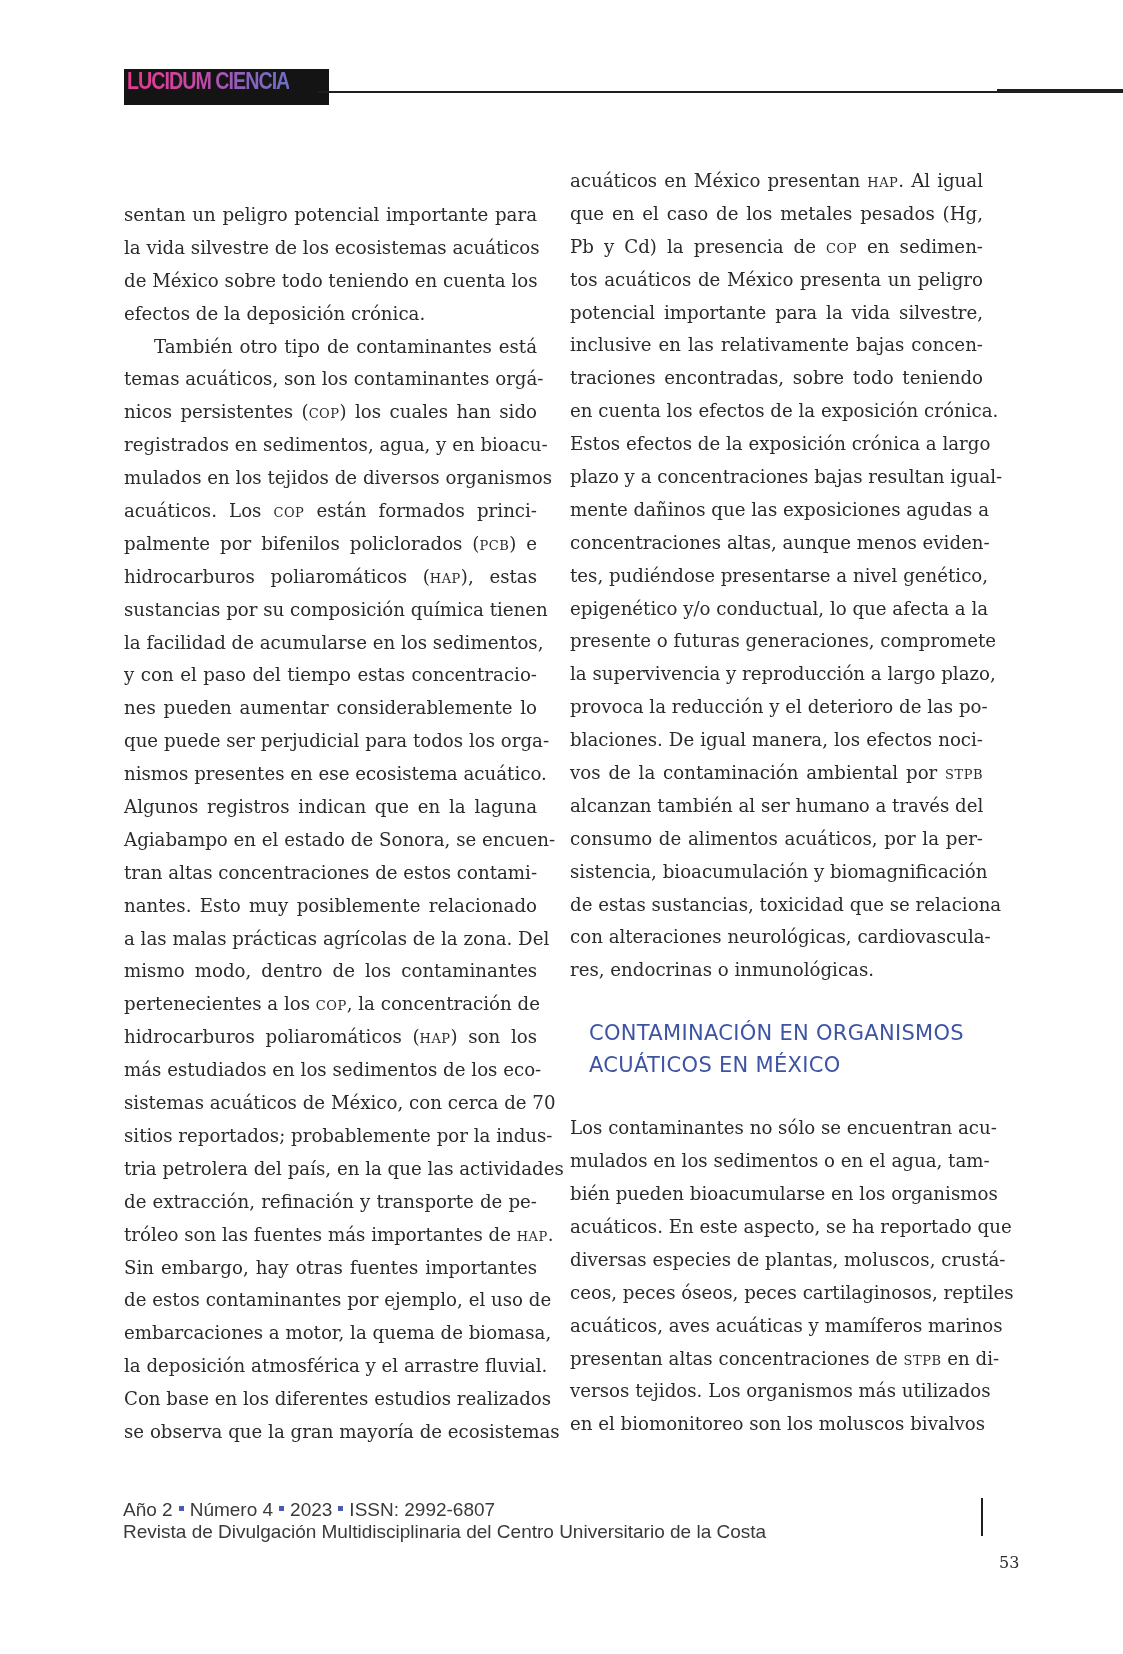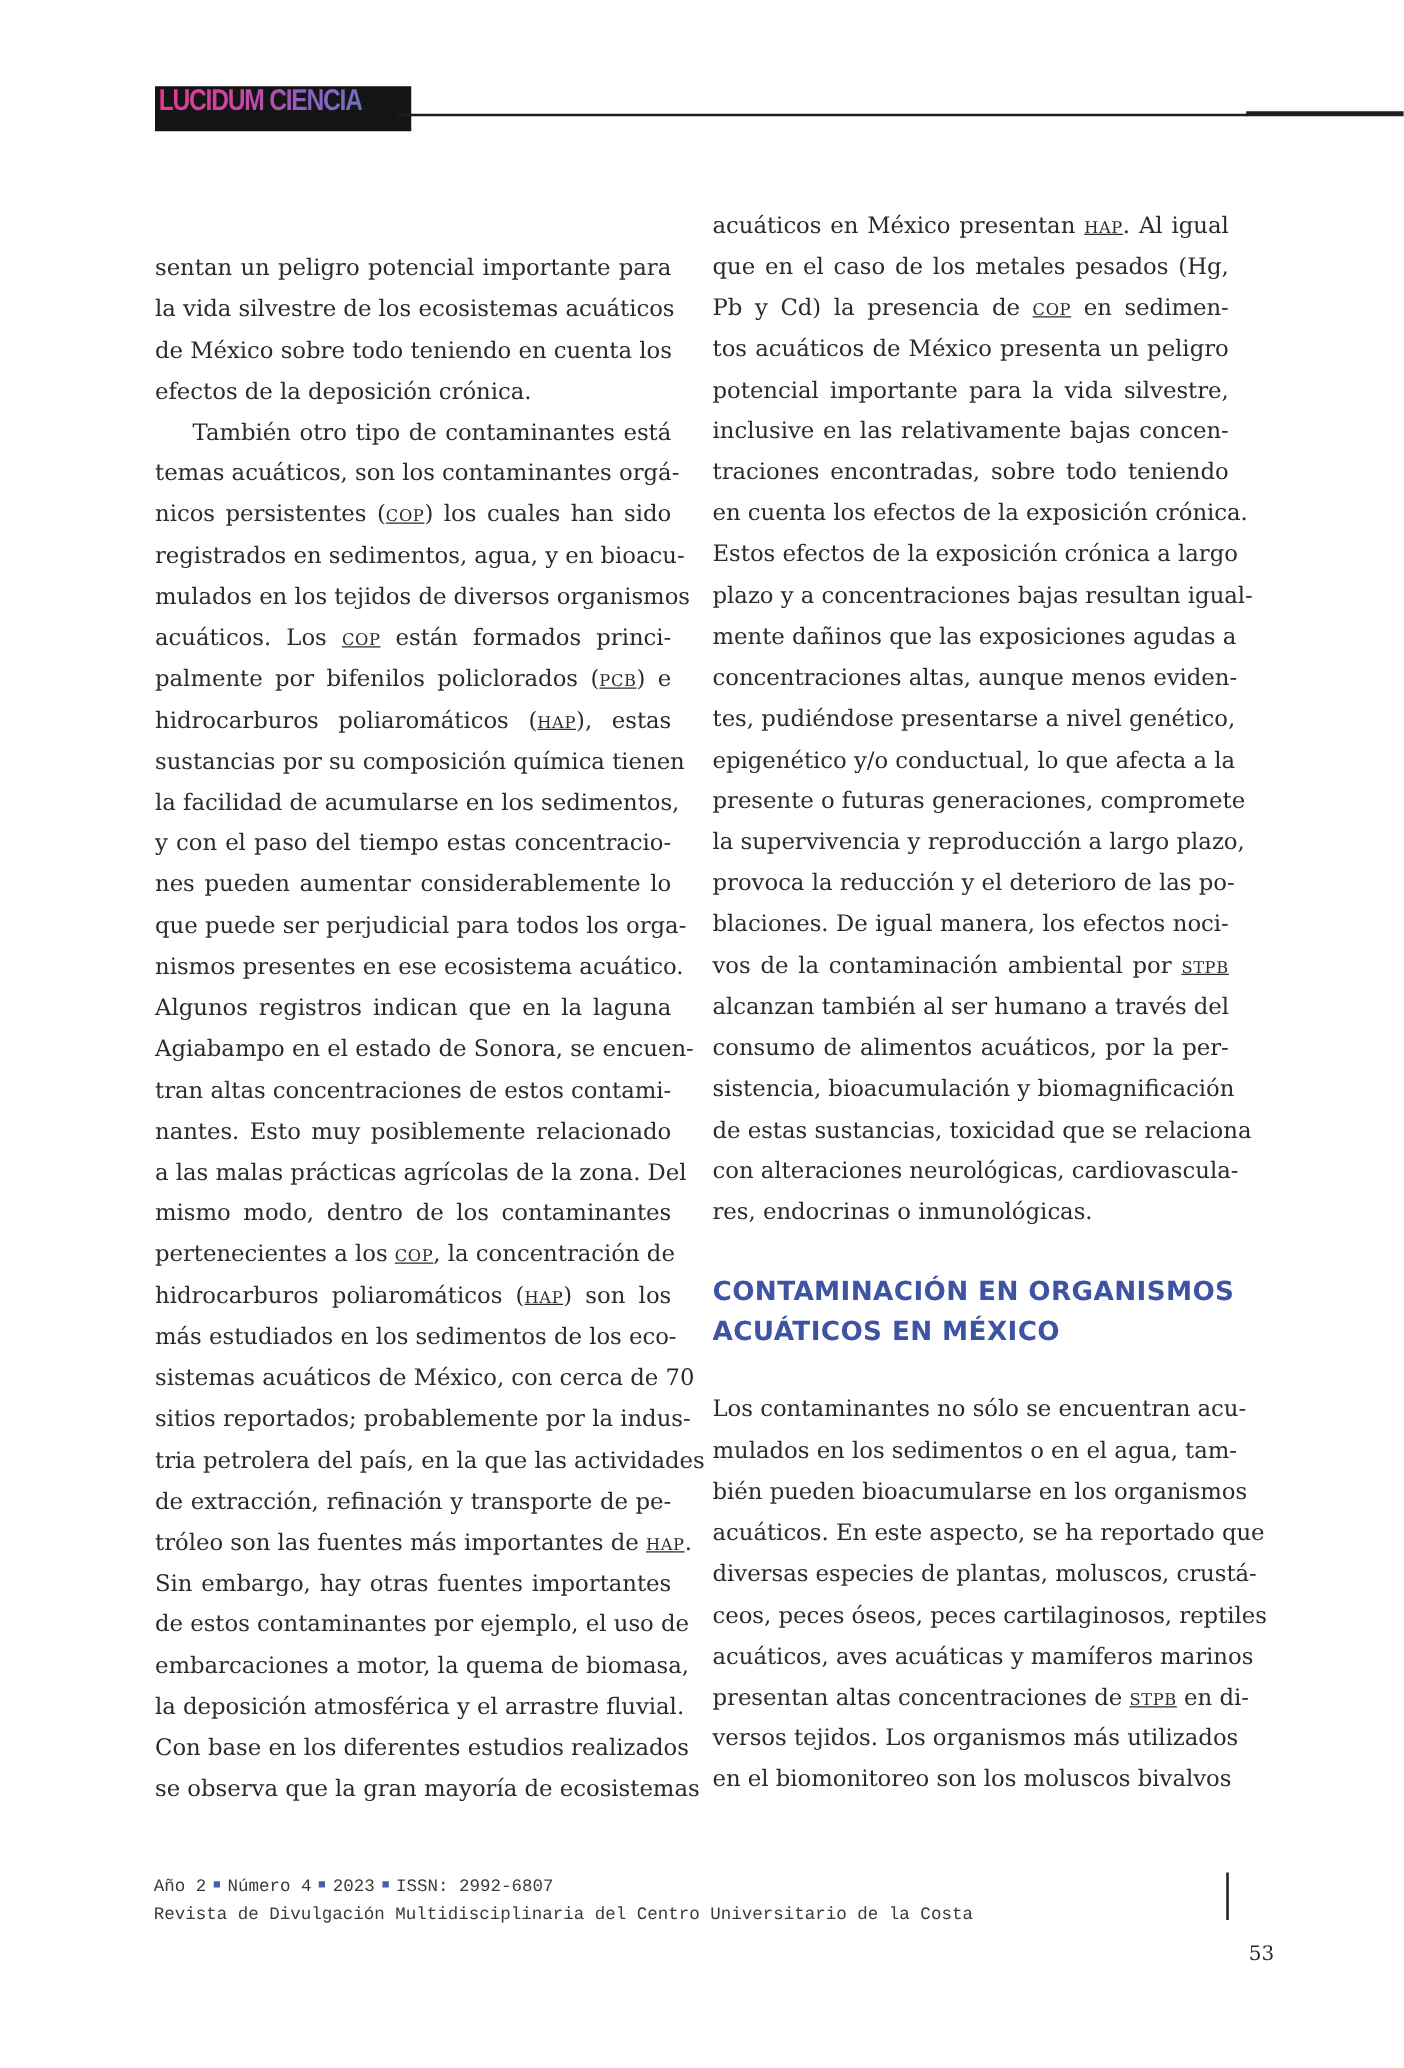--- a/index.html
+++ b/index.html
@@ -17,27 +17,27 @@
   .header-rule { position:absolute; left:318px; top:91px; width:680px; height:2px; background:#1e1e1e; }
   .header-rule-thick { position:absolute; left:997px; top:89px; width:126px; height:4px; background:#1e1e1e; }
 
   
   .col { position:absolute; top:165px; width:413px; font-family:"DejaVu Serif", serif; font-size:18.2px; line-height:32.9px; color:#2b2b2b; }
   .col-left { left:124px;margin-top:34px; }
   .col-right { left:570px; }
   .line { display:block; white-space:nowrap; text-align:justify; text-align-last:justify; height:32.9px; overflow:visible; }
   .line.last { text-align-last:left; }
   .indent { padding-left:30px; }
-  .sc { font-variant:small-caps; text-transform:lowercase; letter-spacing:0.5px;text-decoration:underline; }
+  .sc { font-variant:small-caps; text-transform:lowercase; letter-spacing:0.5px; }
 
   .section-heading { font-family:"DejaVu Sans", sans-serif; font-size:21px; line-height:32px; color:#3e54a3; letter-spacing:0.3px; margin-top:30px; margin-bottom:31px; }
   .section-heading span { display:block; white-space:nowrap; }
 
   
-  .footer { position:absolute; left:123px; top:1499px; font-family:Liberation Mono, monospace; font-size:14px; line-height:22px; color:#3a3a3a; }
+  .footer { position:absolute; left:123px; top:1499px; font-family:Liberation Sans, sans-serif; font-size:19px; line-height:22px; color:#3a3a3a; }
   .footer .row { display:block; white-space:nowrap; }
   .footer .sq { display:inline-block; width:5px; height:5px; background:#4a5bb0; margin:0 6px; vertical-align:middle; position:relative; top:-2px; }
   .page-bar { position:absolute; left:981px; top:1498px; width:2px; height:38px; background:#1e1e1e; }
   .page-number { position:absolute; left:999px; top:1548px; font-family:"DejaVu Serif", serif; font-size:16px; line-height:30px; color:#2b2b2b; }
 </style>
 </head>
 <body>
 
 <div class="masthead">
   <span class="masthead-text">LUCIDUM CIENCIA</span>
@@ -107,21 +107,21 @@
       <span class="line">provoca la reducción y el deterioro de las po-</span>
       <span class="line">blaciones. De igual manera, los efectos noci-</span>
       <span class="line">vos de la contaminación ambiental por <span class="sc">STPB</span></span>
       <span class="line">alcanzan también al ser humano a través del</span>
       <span class="line">consumo de alimentos acuáticos, por la per-</span>
       <span class="line">sistencia, bioacumulación y biomagnificación</span>
       <span class="line">de estas sustancias, toxicidad que se relaciona</span>
       <span class="line">con alteraciones neurológicas, cardiovascula-</span>
       <span class="line last">res, endocrinas o inmunológicas.</span>
     </div>
-  <h2 class="section-heading" style="font-weight:bold;">
+  <h2 class="section-heading" style="font-weight:normal;margin-left:19px;">
     <span>CONTAMINACIÓN EN ORGANISMOS</span>
     <span>ACUÁTICOS EN MÉXICO</span>
   </h2>
   <div id="col-right-b">
       <span class="line">Los contaminantes no sólo se encuentran acu-</span>
       <span class="line">mulados en los sedimentos o en el agua, tam-</span>
       <span class="line">bién pueden bioacumularse en los organismos</span>
       <span class="line">acuáticos. En este aspecto, se ha reportado que</span>
       <span class="line">diversas especies de plantas, moluscos, crustá-</span>
       <span class="line">ceos, peces óseos, peces cartilaginosos, reptiles</span>

